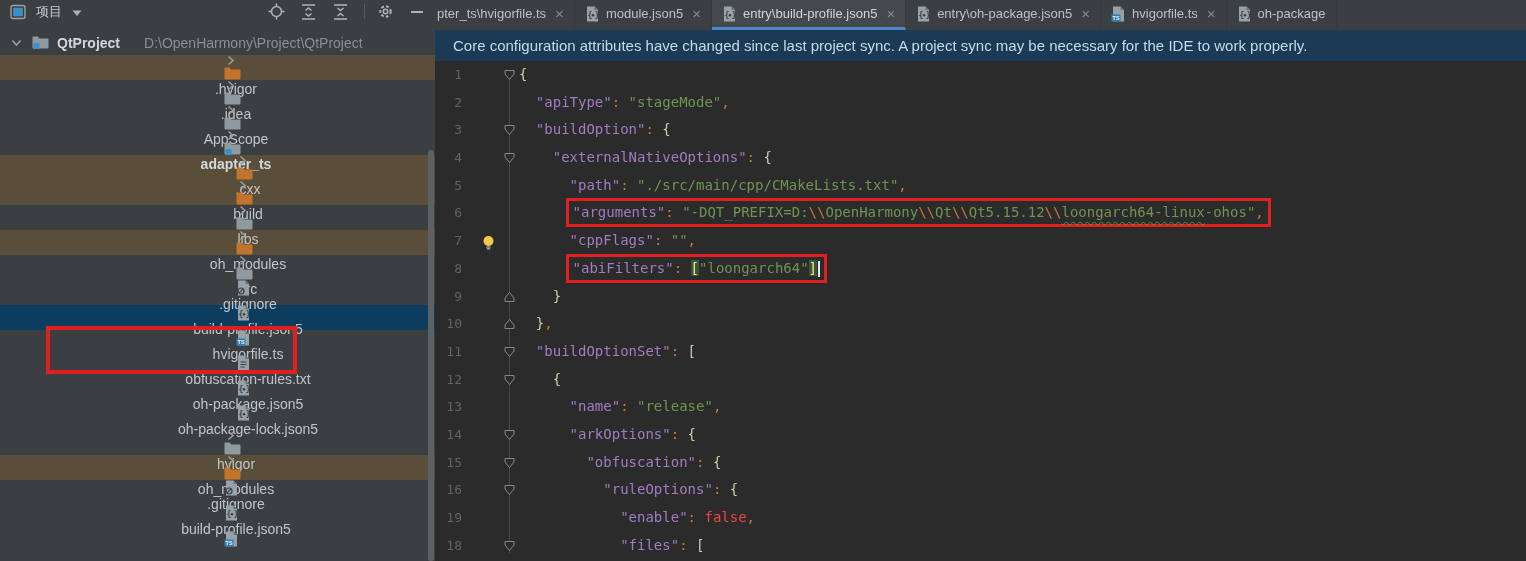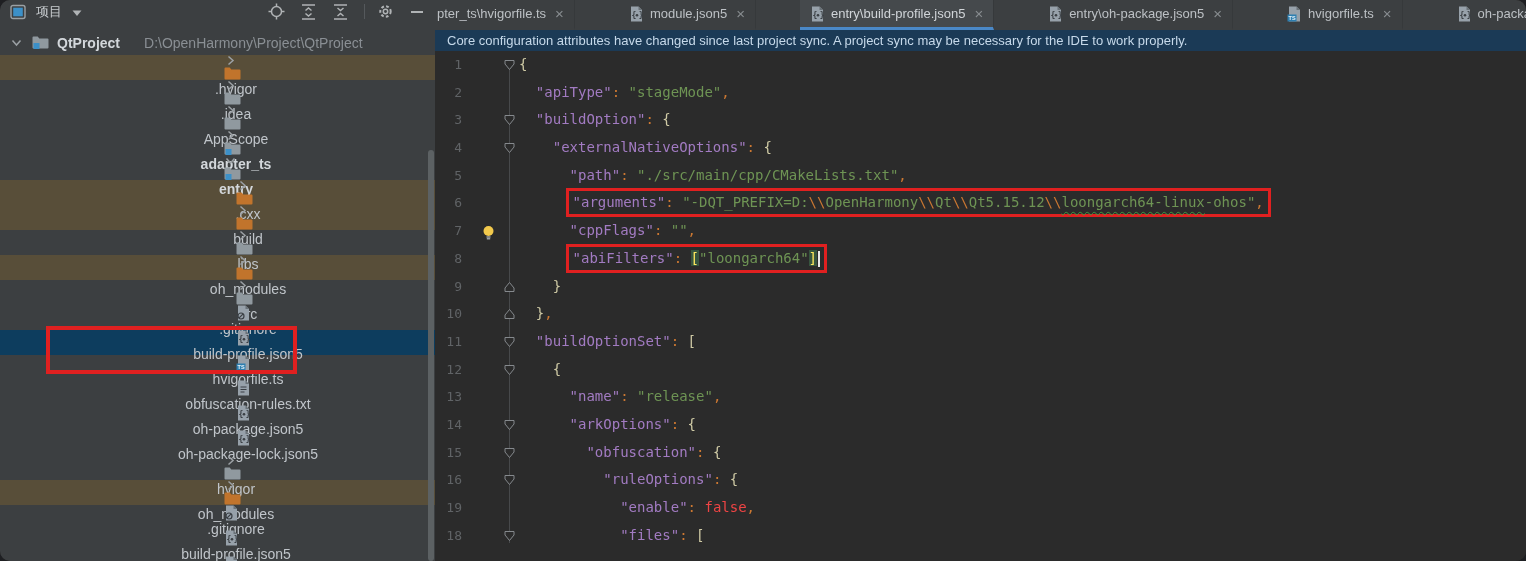--- a/index.html
+++ b/index.html
@@ -1,17 +1,17 @@
 <!DOCTYPE html>
 <html><head>
 <meta charset="utf-8">
 <style>
   html,body{margin:0;padding:0;background:#1e1f22;}
   #app{position:relative;width:1526px;height:561px;background:#2b2b2b;overflow:hidden;
-       font-family:"Liberation Sans",sans-serif;border-radius:10px;-webkit-font-smoothing:antialiased;}
+       font-family:"Liberation Sans",sans-serif;-webkit-font-smoothing:antialiased;}
 
   
   #toolbar{position:absolute;left:0;top:0;width:435px;height:23px;background:#3c3f41;
            display:flex;align-items:center;}
   .tb-group{display:flex;align-items:center;}
   .tb-icon{display:flex;align-items:center;justify-content:center;width:20px;height:20px;margin-right:12px;}
   #proj-label{color:#c8cccf;font-size:13px;margin:0 10px 0 8px;}
   .tb-divider{width:1px;height:15px;background:#55595c;margin:0 10px 0 2px;}
   #tb-spacer{flex:1;}
 
@@ -28,29 +28,29 @@
   .tlabel{margin-left:5px;font-size:14px;white-space:nowrap;}
   .tlabel.bold{font-weight:bold;color:#d3d7db;}
   .tpath{margin-left:24px;font-size:14px;color:#8a8f94;white-space:nowrap;}
   #tree-redbox{position:absolute;left:46px;top:303px;width:243px;height:40px;
                border:4px solid #e02020;z-index:6;pointer-events:none;}
   #scrollthumb{position:absolute;right:1px;top:127px;width:6px;height:411px;
                background:#5c6163;border-radius:3px;z-index:7;}
 
   
   #editor{position:absolute;left:435px;top:0;width:1091px;height:561px;background:#2b2b2b;}
-  #tabbar{height:30px;background:#3c3f41;display:flex;overflow:hidden;gap:44px;}
+  #tabbar{height:30px;background:#3c3f41;display:flex;overflow:hidden;}
   .tab{flex:none;display:flex;align-items:center;padding:0 10px;font-size:13px;color:#bcc0c4;
        border-right:1px solid #36393b;border-bottom:3px solid transparent;box-sizing:border-box;gap:6px;}
   .tab:first-child{padding-left:2px;}
   .tab.active{background:#45494c;border-bottom-color:#4a88c7;color:#d0d4d8;}
   .tabicon{display:flex;align-items:center;}
   .tabclose{color:#888d90;font-size:15px;margin-left:3px;line-height:1;}
-  #banner{height:21px;background:#1b3a56;color:#c6d9ea;display:flex;align-items:center;
-          padding-left:12px;font-size:13px;box-sizing:border-box;}
+  #banner{height:31px;background:#1b3a56;color:#c6d9ea;display:flex;align-items:center;
+          padding-left:18px;font-size:15px;box-sizing:border-box;}
 
   #codepane{position:relative;height:500px;font-family:"DejaVu Sans Mono",monospace;font-size:14px;}
   #foldline{position:absolute;left:74px;top:12px;bottom:8px;width:1px;background:#47494b;}
   .cline{height:27.7px;line-height:27.7px;white-space:pre;position:relative;}
   .ln{display:inline-block;width:27px;text-align:right;color:#606366;font-size:13px;}
   .fold{display:inline-block;width:14px;margin-left:40px;text-align:center;}
   .fold svg{vertical-align:middle;}
   .ct{margin-left:3px;}
   .tok-k{color:#a27bc2;}
   .tok-o{color:#cc7832;}
@@ -180,34 +180,20 @@
             </svg>
           </span>
           <span class="ticon">
             <svg width="17" height="15" viewBox="0 0 17 15">
               <path d="M0.5 2.5 a1 1 0 0 1 1 -1 h4.2 l1.6 2 h8.2 a1 1 0 0 1 1 1 v8 a1 1 0 0 1 -1 1 h-14 a1 1 0 0 1 -1 -1 z" fill="#90999f"></path>
               <rect x="1.5" y="8" width="6" height="6" fill="#3c90c8"></rect>
             </svg>
           </span>
           <span class="tlabel bold">adapter_ts</span>
         </div>
-        <div class="trow lvl1">
-          <span class="chev">
-            <svg width="11" height="11" viewBox="0 0 11 11">
-              <path d="M1.5 3.5 L5.5 8 L9.5 3.5" fill="none" stroke="#9ba0a4" stroke-width="1.5"></path>
-            </svg>
-          </span>
-          <span class="ticon">
-            <svg width="17" height="15" viewBox="0 0 17 15">
-              <path d="M0.5 2.5 a1 1 0 0 1 1 -1 h4.2 l1.6 2 h8.2 a1 1 0 0 1 1 1 v8 a1 1 0 0 1 -1 1 h-14 a1 1 0 0 1 -1 -1 z" fill="#90999f"></path>
-              <rect x="1.5" y="8" width="6" height="6" fill="#3c90c8"></rect>
-            </svg>
-          </span>
-          <span class="tlabel bold">entry</span>
-        </div>
         <div class="trow lvl2 bg-olive">
           <span class="chev">
             <svg width="11" height="11" viewBox="0 0 11 11">
               <path d="M3.5 1.5 L8 5.5 L3.5 9.5" fill="none" stroke="#9ba0a4" stroke-width="1.5"></path>
             </svg>
           </span>
           <span class="ticon">
             <svg width="17" height="15" viewBox="0 0 17 15">
               <path d="M0.5 2.5 a1 1 0 0 1 1 -1 h4.2 l1.6 2 h8.2 a1 1 0 0 1 1 1 v8 a1 1 0 0 1 -1 1 h-14 a1 1 0 0 1 -1 -1 z" fill="#c1742c"></path>
             </svg>

